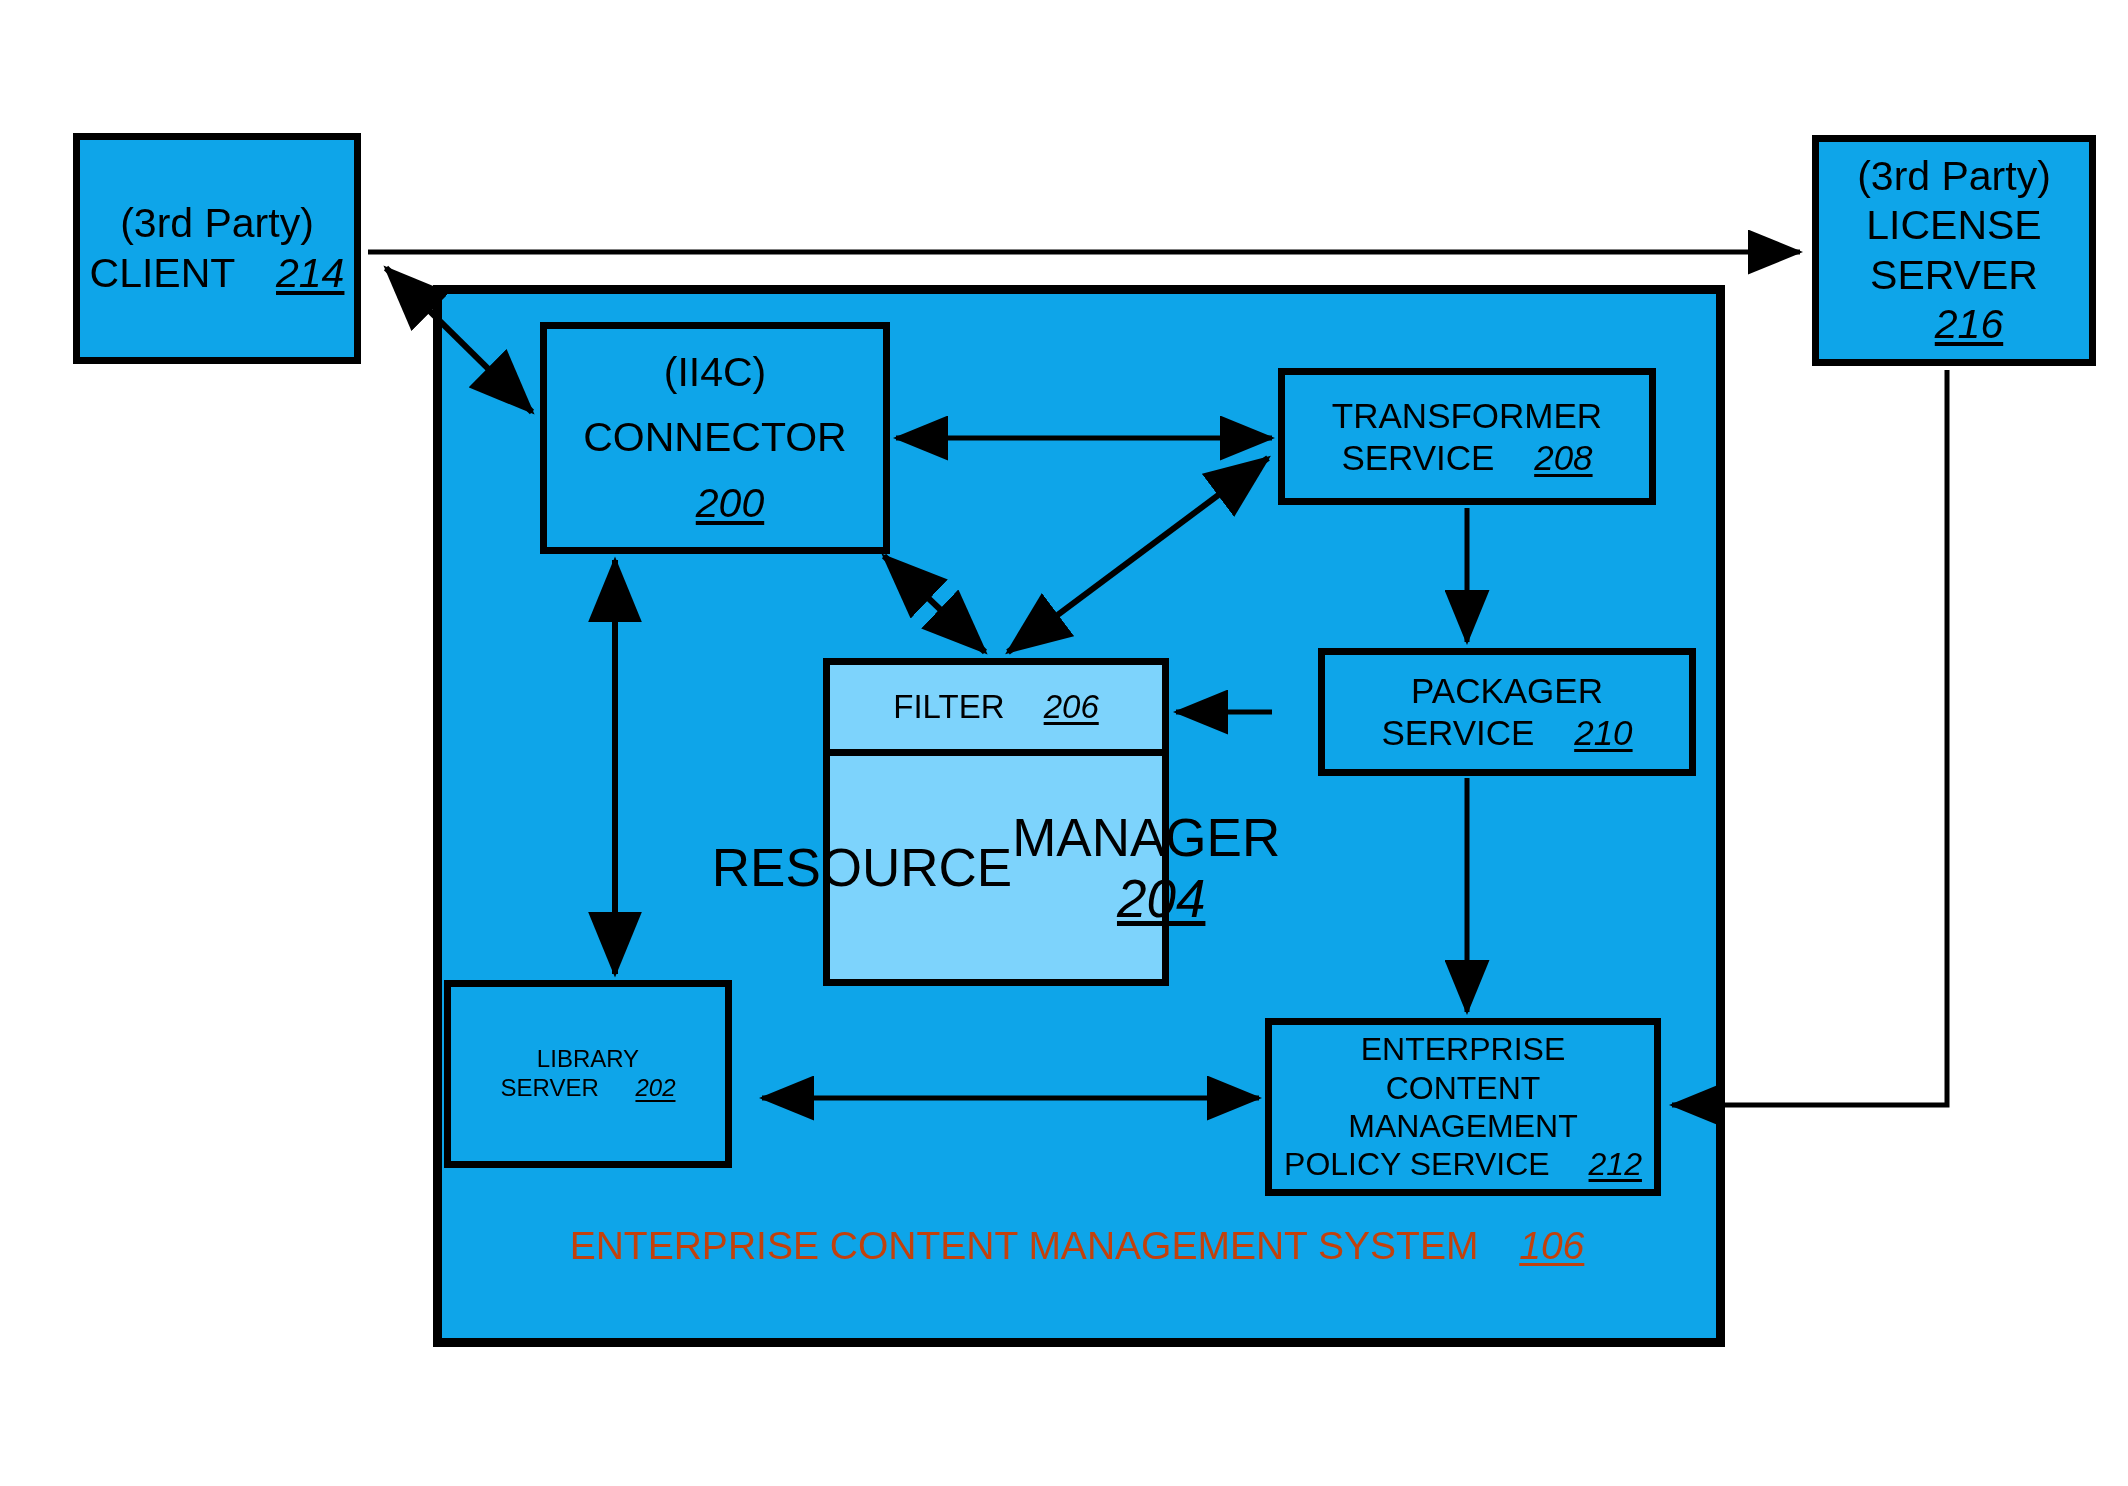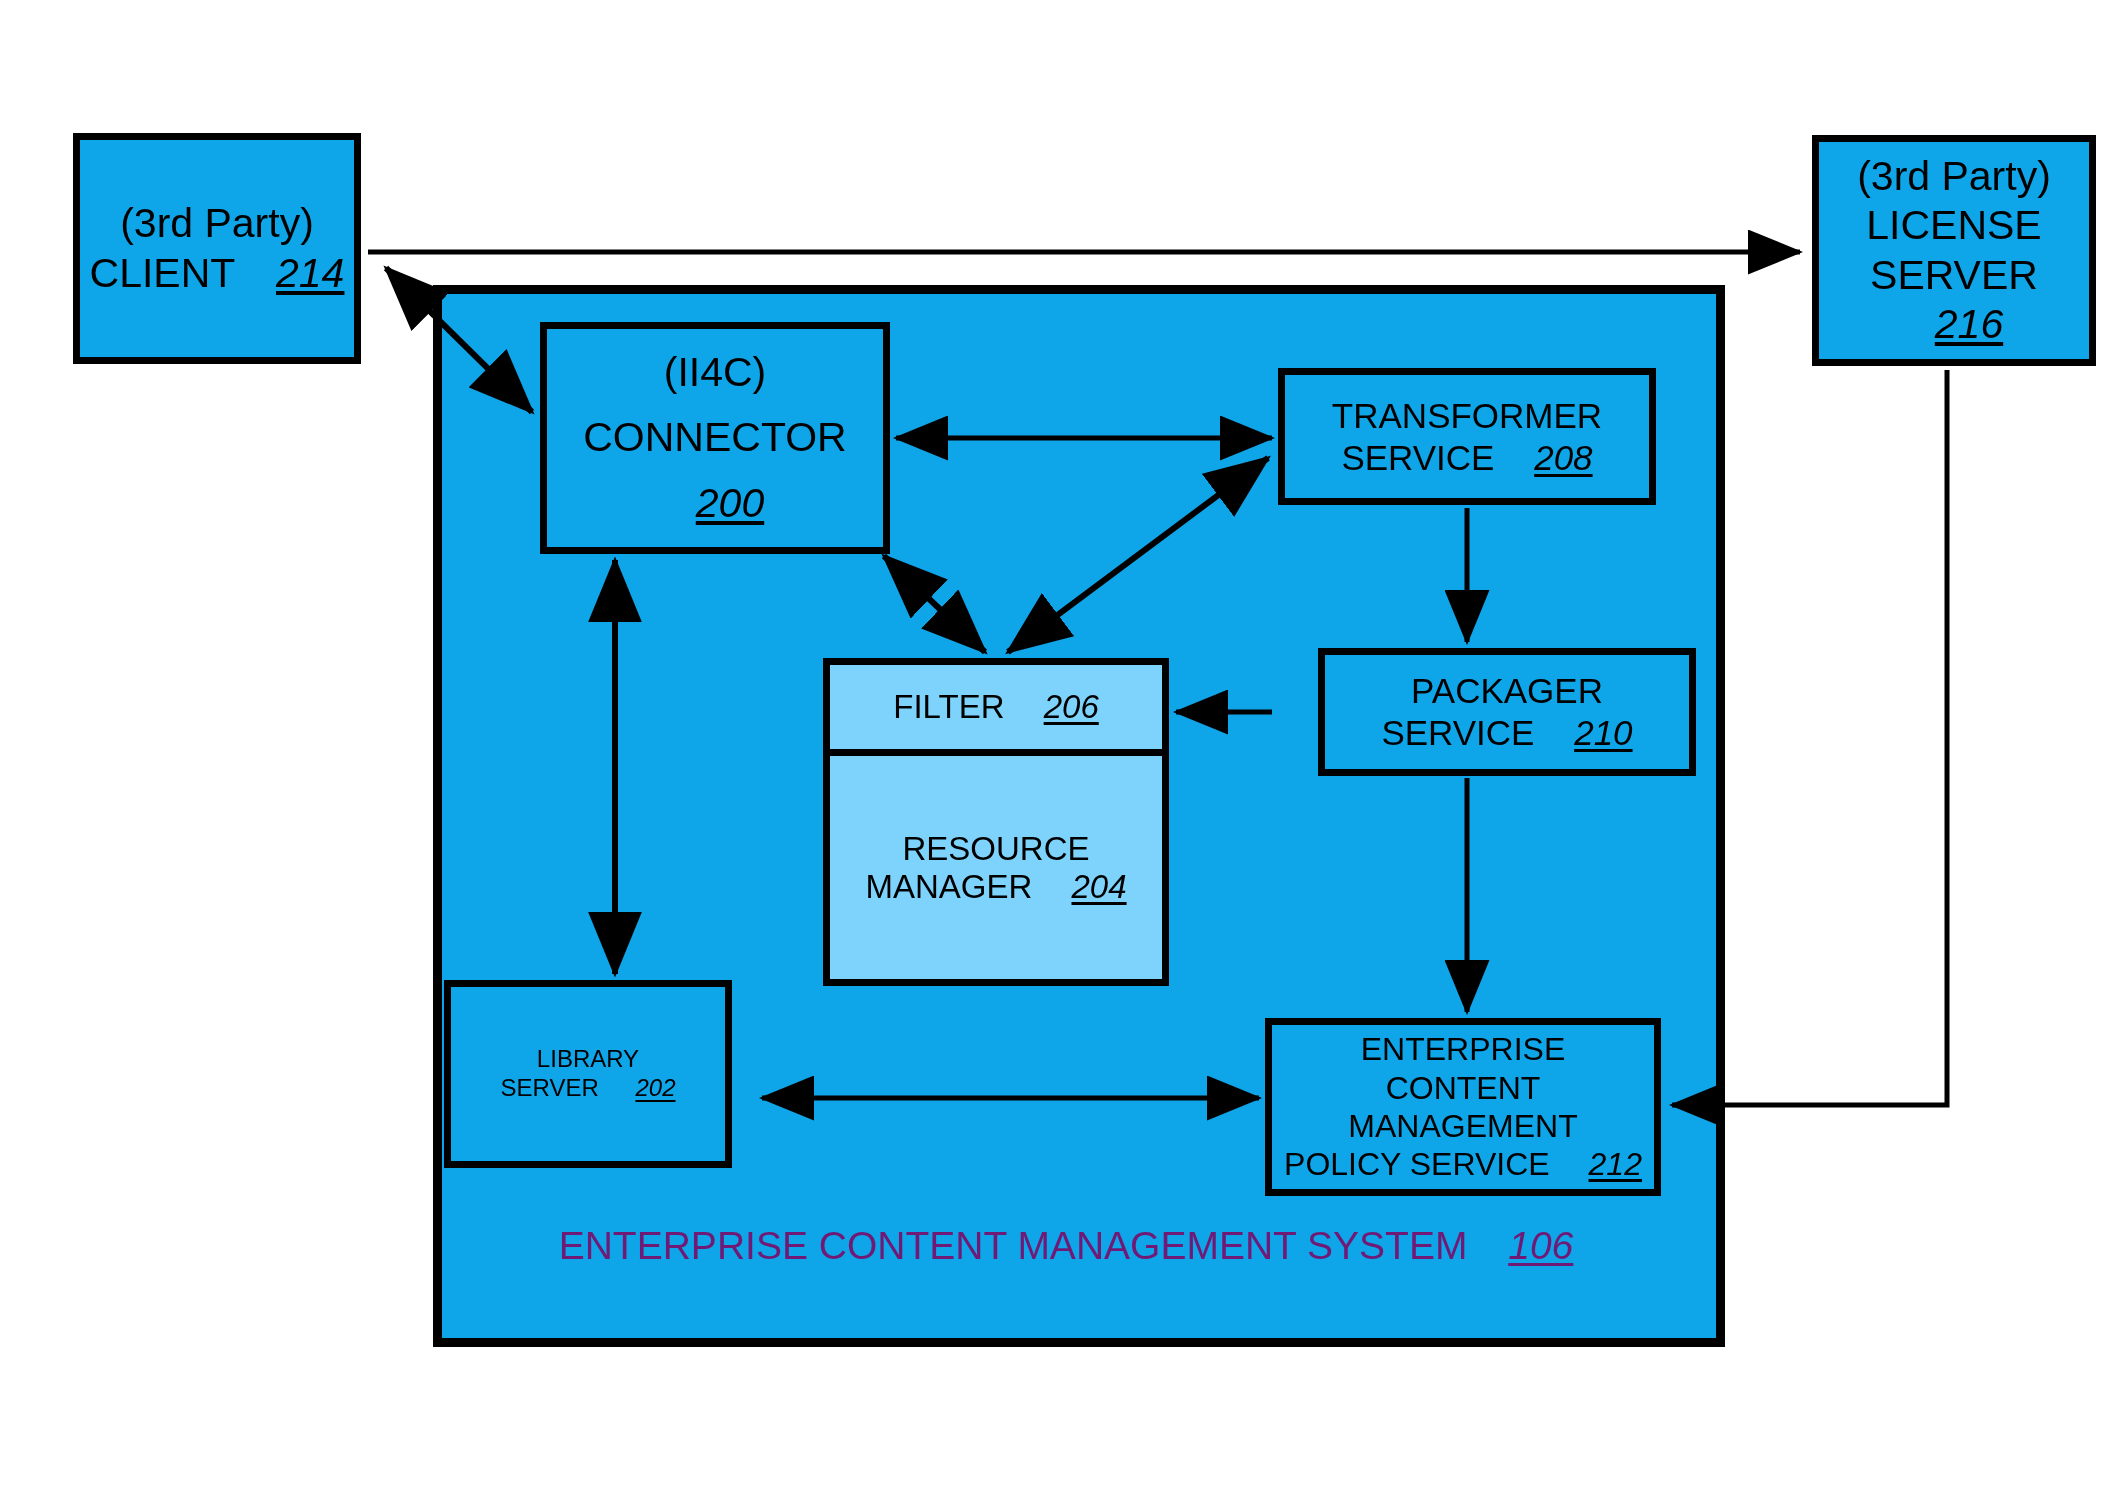--- a/index.html
+++ b/index.html
@@ -45,27 +45,27 @@
     left: 433px;
     top: 285px;
     width: 1292px;
     height: 1062px;
     border-width: 9px;
     justify-content: flex-end;
     padding-bottom: 38px;
   }
   #ecm-system-label {
     position: absolute;
-    left: 420px;
+    left: 431px;
     top: 1222px;
     width: 1292px;
     text-align: center;
     font-size: 39px;
     line-height: 1.22;
-    color: #701a75;
+    color: #c2410c;
   }
   
   #client-box      { left: 73px;   top: 133px;  width: 288px; height: 231px; font-size: 41px; }
   #license-box     { left: 1812px; top: 135px;  width: 284px; height: 231px; font-size: 41px; }
   #connector-box   { left: 540px;  top: 322px;  width: 350px; height: 232px; font-size: 41px; gap: 16px; }
   #transformer-box { left: 1278px; top: 368px;  width: 378px; height: 137px; font-size: 35px; }
   #packager-box    { left: 1318px; top: 648px;  width: 378px; height: 128px; font-size: 35px; }
   #library-box     { left: 444px;  top: 980px;  width: 288px; height: 188px; font-size: 24px; }
   #policy-box      { left: 1265px; top: 1018px; width: 396px; height: 178px; font-size: 32px; }
 
@@ -88,24 +88,24 @@
     display: flex;
     align-items: center;
     justify-content: center;
     font-size: 33px;
     color: #000;
     box-sizing: border-box;
   }
   #resource-manager-cell {
     flex: 1;
     display: flex;
-    flex-direction: column;
+    flex-direction: row;
     align-items: center;
     justify-content: center;
-    font-size: 33px;
+    font-size: 53px;
     color: #000;
     text-align: center;
   }
   
   #edges {
     position: absolute;
     left: 0; top: 0;
     width: 2128px;
     height: 1486px;
     pointer-events: none;

